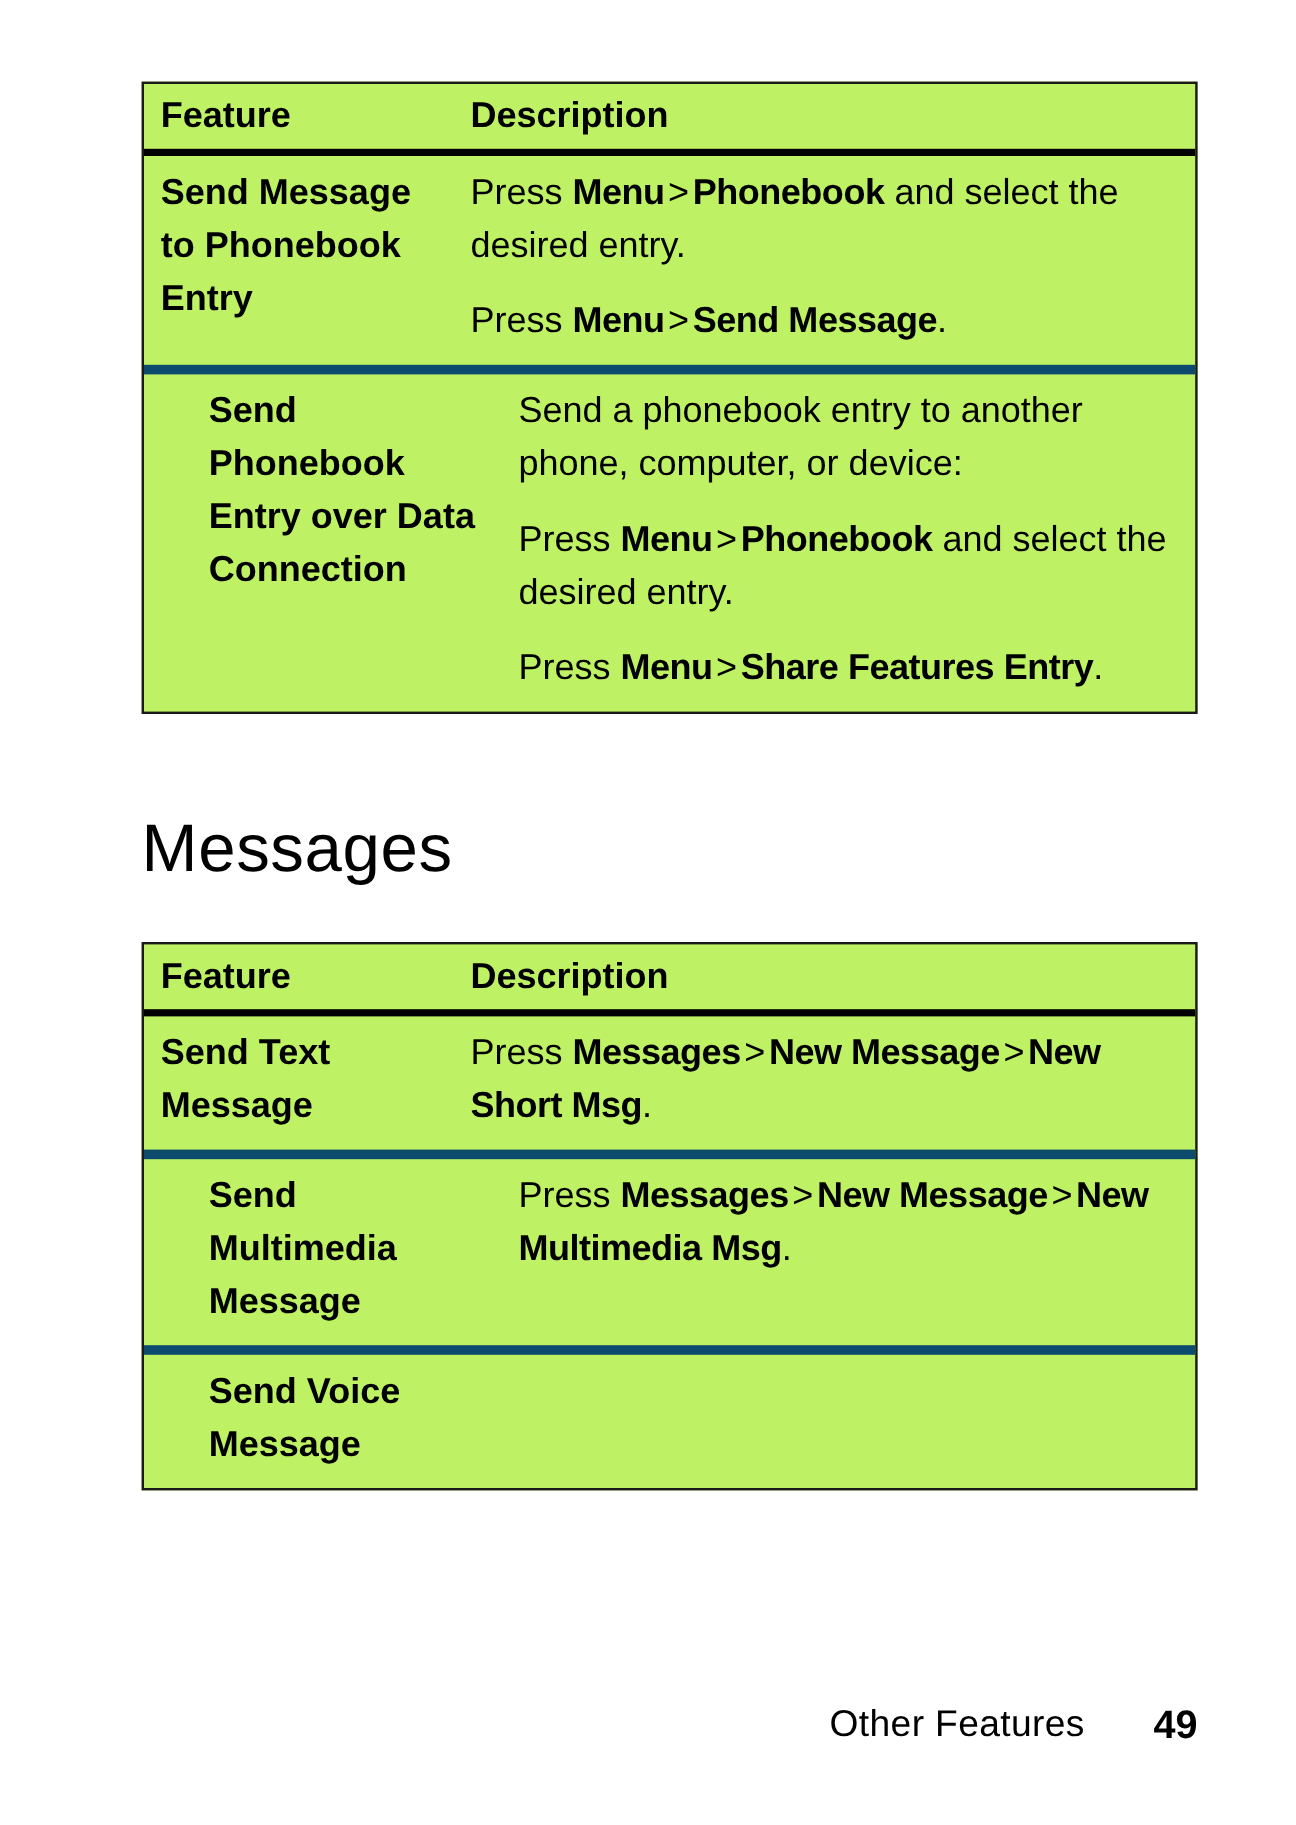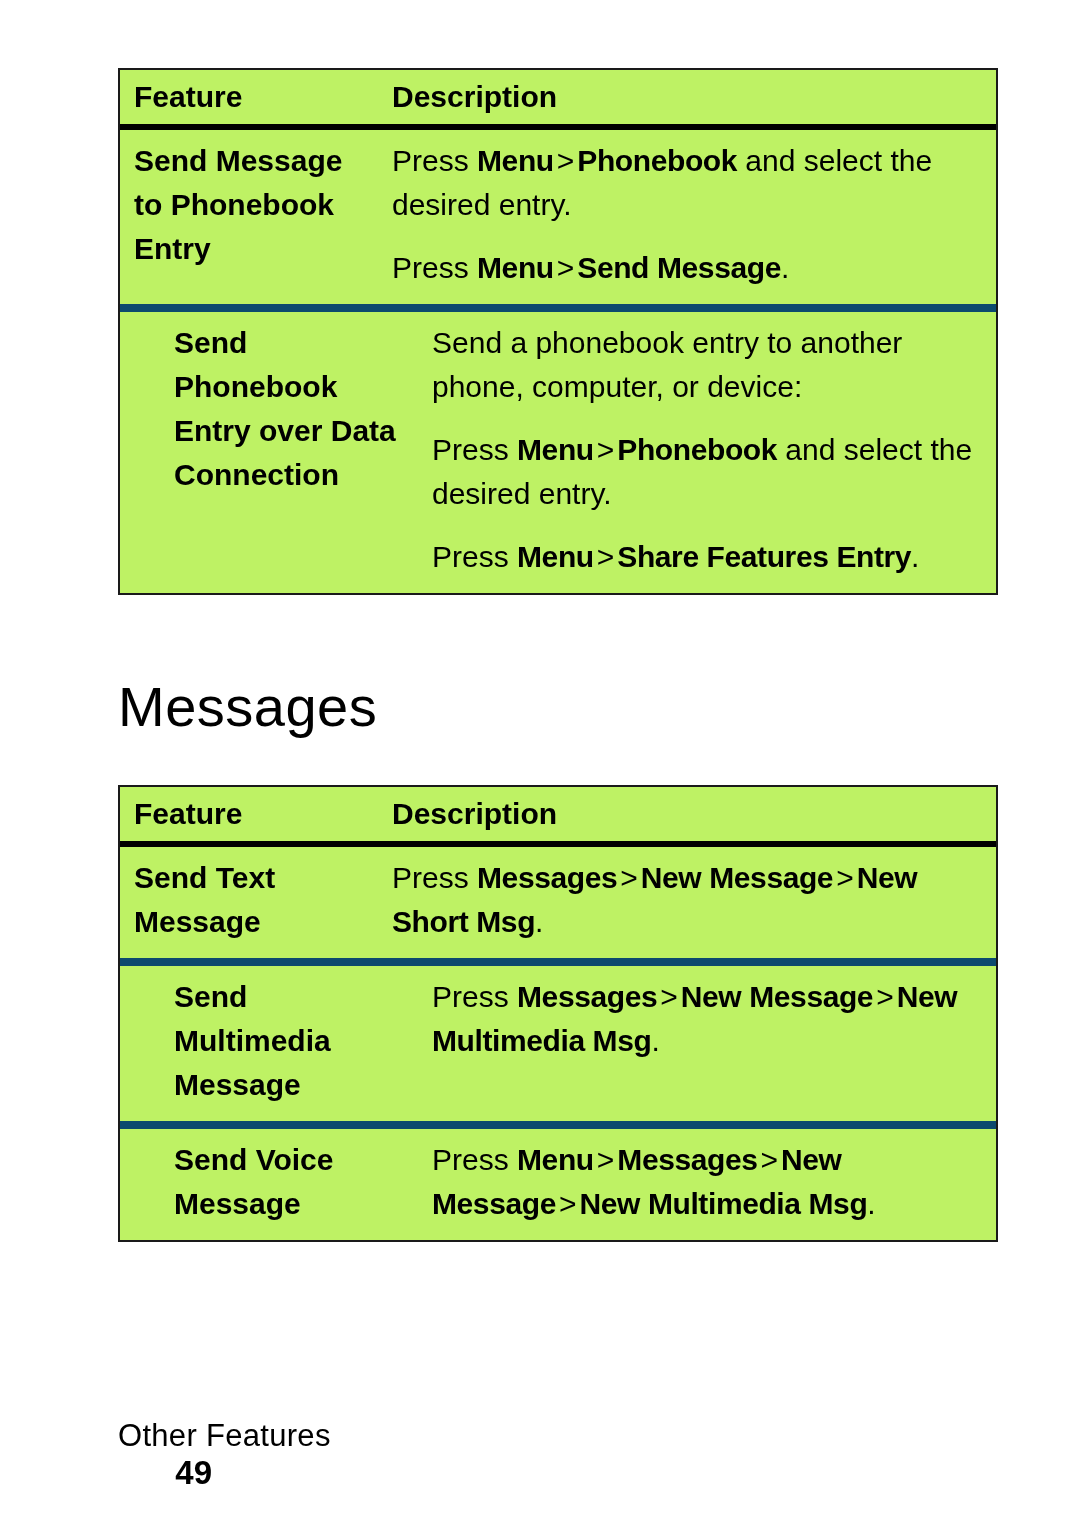--- a/index.html
+++ b/index.html
@@ -116,22 +116,21 @@
   }
 
   
   #page-footer {
     position: absolute;
     left: 118px;
     top: 1418px;
     width: 880px;
     display: flex;
     justify-content: flex-end;
-    align-items: flex-start;
-    flex-direction: column;
+    align-items: center;
   }
   #footer-section-label {
     font-family: "Liberation Sans", sans-serif;
     font-size: 31px;
     letter-spacing: 0.3px;
   }
   #footer-page-number {
     font-family: "Liberation Sans", sans-serif;
     font-weight: bold;
     font-size: 33px;
@@ -218,21 +217,20 @@
           </div>
         </div>
       </div>
       <div class="trow row-divider">
         <div class="cell-feature">
           <div class="feature-text">Send Voice
 Message</div>
         </div>
         <div class="cell-desc">
           <div class="desc-block">
-            <p class="desc-para"><span>Press </span><b>Menu</b><span class="gt">&gt;</span><b>Messages</b><span class="gt">&gt;</span><b>New Message</b><span class="gt">&gt;</span><b>New Multimedia Msg</b><span>.</span></p>
           </div>
         </div>
       </div>
     </div>
 
   <div id="page-footer">
     <span id="footer-section-label">Other Features</span>
     <span id="footer-page-number">49</span>
   </div>
 

